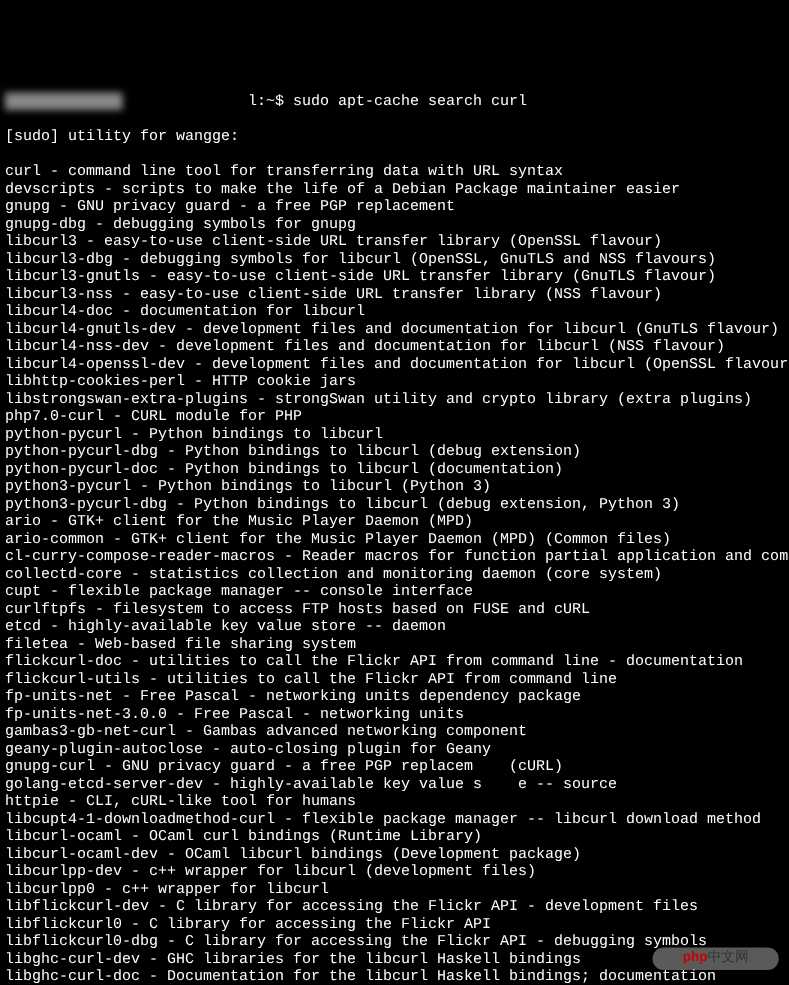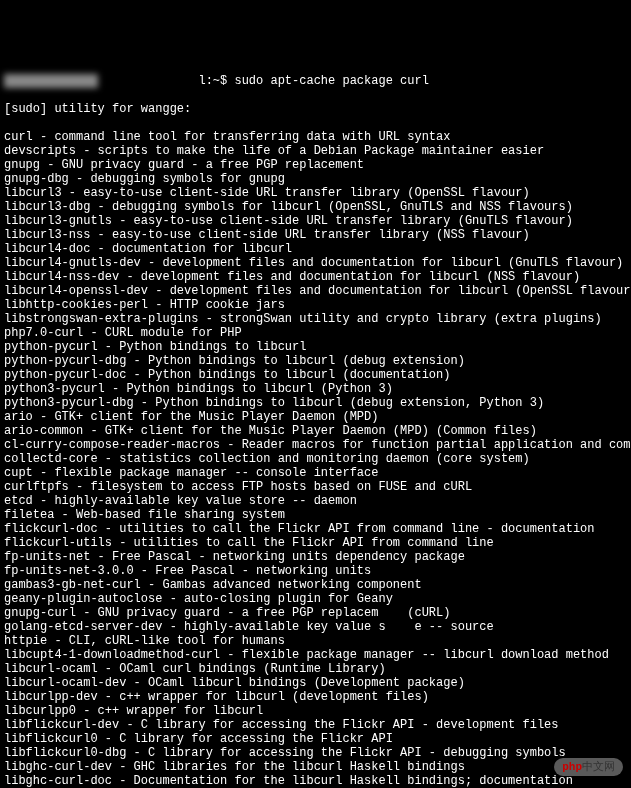--- a/index.html
+++ b/index.html
@@ -30,36 +30,36 @@
       background: #888;
       color: transparent;
       display: inline-block;
     }
     .watermark {
       position: absolute;
       bottom: 12px;
       right: 8px;
       background: rgba(180,180,180,0.5);
       border-radius: 10px;
-      padding: 2px 8px;
+      padding: 2px 24px;
       font-size: 11px;
       color: #333;
     }
     .watermark .red {
       color: #c00;
       font-weight: bold;
     }
   </style>
 </head>
 <body>
 
 
 
 <div class="terminal">
-<div class="terminal-line"><span class="blur">xxxxxxxx xxxx</span><span>              l:~$ </span><span class="command">sudo apt-cache package curl</span></div>
+<div class="terminal-line"><span class="blur">xxxxxxxx xxxx</span><span>              l:~$ </span><span class="command">sudo apt-cache search curl</span></div>
 <div class="terminal-line">[sudo] utility for wangge:</div>
 <div id="output-container"><div class="terminal-line">curl - command line tool for transferring data with URL syntax</div><div class="terminal-line">devscripts - scripts to make the life of a Debian Package maintainer easier</div><div class="terminal-line">gnupg - GNU privacy guard - a free PGP replacement</div><div class="terminal-line">gnupg-dbg - debugging symbols for gnupg</div><div class="terminal-line">libcurl3 - easy-to-use client-side URL transfer library (OpenSSL flavour)</div><div class="terminal-line">libcurl3-dbg - debugging symbols for libcurl (OpenSSL, GnuTLS and NSS flavours)</div><div class="terminal-line">libcurl3-gnutls - easy-to-use client-side URL transfer library (GnuTLS flavour)</div><div class="terminal-line">libcurl3-nss - easy-to-use client-side URL transfer library (NSS flavour)</div><div class="terminal-line">libcurl4-doc - documentation for libcurl</div><div class="terminal-line">libcurl4-gnutls-dev - development files and documentation for libcurl (GnuTLS flavour)</div><div class="terminal-line">libcurl4-nss-dev - development files and documentation for libcurl (NSS flavour)</div><div class="terminal-line">libcurl4-openssl-dev - development files and documentation for libcurl (OpenSSL flavour)</div><div class="terminal-line">libhttp-cookies-perl - HTTP cookie jars</div><div class="terminal-line">libstrongswan-extra-plugins - strongSwan utility and crypto library (extra plugins)</div><div class="terminal-line">php7.0-curl - CURL module for PHP</div><div class="terminal-line">python-pycurl - Python bindings to libcurl</div><div class="terminal-line">python-pycurl-dbg - Python bindings to libcurl (debug extension)</div><div class="terminal-line">python-pycurl-doc - Python bindings to libcurl (documentation)</div><div class="terminal-line">python3-pycurl - Python bindings to libcurl (Python 3)</div><div class="terminal-line">python3-pycurl-dbg - Python bindings to libcurl (debug extension, Python 3)</div><div class="terminal-line">ario - GTK+ client for the Music Player Daemon (MPD)</div><div class="terminal-line">ario-common - GTK+ client for the Music Player Daemon (MPD) (Common files)</div><div class="terminal-line">cl-curry-compose-reader-macros - Reader macros for function partial application and compos</div><div class="terminal-line">collectd-core - statistics collection and monitoring daemon (core system)</div><div class="terminal-line">cupt - flexible package manager -- console interface</div><div class="terminal-line">curlftpfs - filesystem to access FTP hosts based on FUSE and cURL</div><div class="terminal-line">etcd - highly-available key value store -- daemon</div><div class="terminal-line">filetea - Web-based file sharing system</div><div class="terminal-line">flickcurl-doc - utilities to call the Flickr API from command line - documentation</div><div class="terminal-line">flickcurl-utils - utilities to call the Flickr API from command line</div><div class="terminal-line">fp-units-net - Free Pascal - networking units dependency package</div><div class="terminal-line">fp-units-net-3.0.0 - Free Pascal - networking units</div><div class="terminal-line">gambas3-gb-net-curl - Gambas advanced networking component</div><div class="terminal-line">geany-plugin-autoclose - auto-closing plugin for Geany</div><div class="terminal-line">gnupg-curl - GNU privacy guard - a free PGP replacem    (cURL)</div><div class="terminal-line">golang-etcd-server-dev - highly-available key value s    e -- source</div><div class="terminal-line">httpie - CLI, cURL-like tool for humans</div><div class="terminal-line">libcupt4-1-downloadmethod-curl - flexible package manager -- libcurl download method</div><div class="terminal-line">libcurl-ocaml - OCaml curl bindings (Runtime Library)</div><div class="terminal-line">libcurl-ocaml-dev - OCaml libcurl bindings (Development package)</div><div class="terminal-line">libcurlpp-dev - c++ wrapper for libcurl (development files)</div><div class="terminal-line">libcurlpp0 - c++ wrapper for libcurl</div><div class="terminal-line">libflickcurl-dev - C library for accessing the Flickr API - development files</div><div class="terminal-line">libflickcurl0 - C library for accessing the Flickr API</div><div class="terminal-line">libflickcurl0-dbg - C library for accessing the Flickr API - debugging symbols</div><div class="terminal-line">libghc-curl-dev - GHC libraries for the libcurl Haskell bindings</div><div class="terminal-line">libghc-curl-doc - Documentation for the libcurl Haskell bindings; documentation</div></div>
 </div>
 
 <div class="watermark"><span class="red">php</span><span>中文网</span></div>
 
 
 
 
 </body></html>

